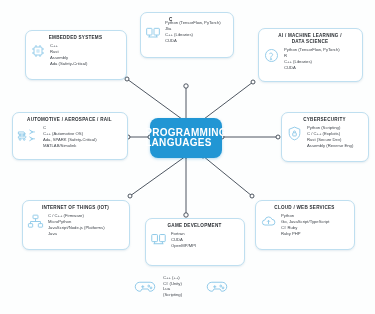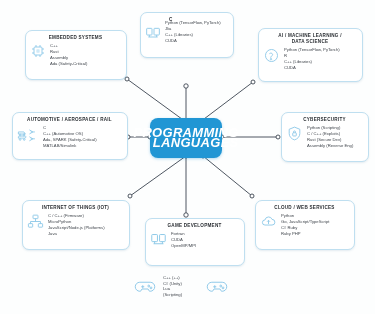--- a/index.html
+++ b/index.html
@@ -38,28 +38,27 @@
     list-style:none;margin:0;padding:0;
     font-size:4.2px;line-height:6px;color:#41464d;
   }
   .node ul li{white-space:nowrap;}
 
   .center{
     position:absolute;
     background:#2196d4;
     border-radius:8px;
     display:flex;align-items:center;justify-content:center;
-    text-align:right;
+    text-align:left;
     color:#ffffff;
-    font-size:13px;
+    font-size:10px;
     font-weight:bold;
     line-height:10px;
     letter-spacing:.3px;
     box-shadow:0 1px 3px rgba(33,150,212,.35);
-    font-style:italic;
   }
   .center span{display:block;white-space:pre-line;}
 
   .floating{
     position:absolute;
     font-size:4.2px;
     line-height:5.6px;
     color:#41464d;
   }
   .floating ul{list-style:none;margin:0;padding:0;}

